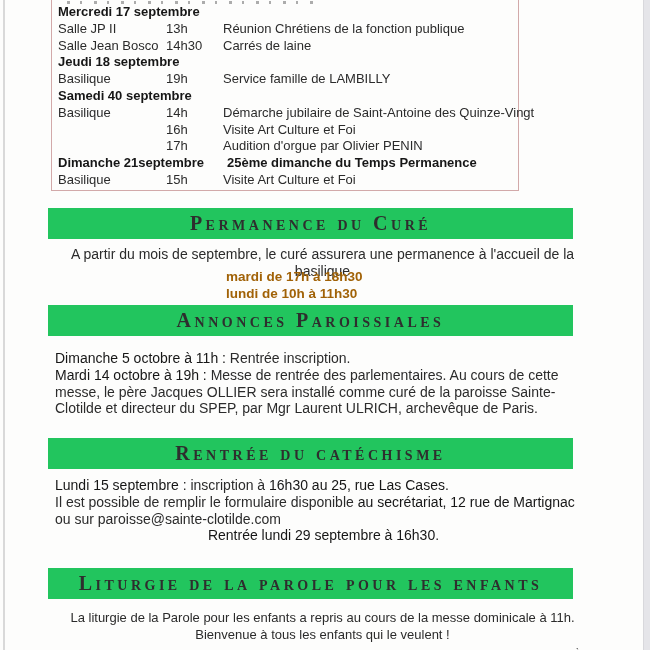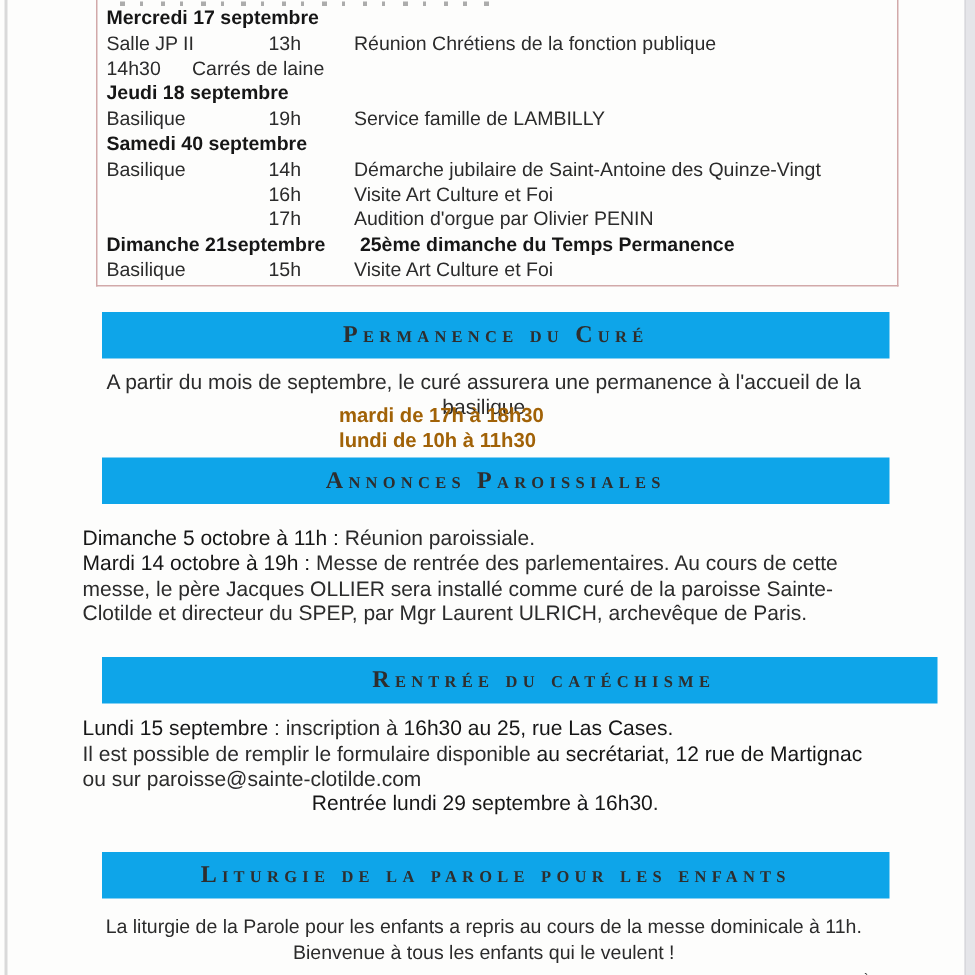--- a/index.html
+++ b/index.html
@@ -9,47 +9,47 @@
     background:#fdfdfc;
     overflow:hidden;
     font-family:"Liberation Sans", sans-serif;
     color:#2b2b2b;
   }
   .edge-left{position:absolute;left:3px;top:0;bottom:0;width:2px;background:#d9d9d9;}
   .edge-right{position:absolute;right:0;top:0;bottom:0;width:6px;background:#e5e5e9;border-left:1px solid #d8d8dc;}
 
   
   .schedule-table{
-    position:absolute;left:64px;top:0;width:535px;height:191px;
+    position:absolute;left:51px;top:0;width:468px;height:191px;
     border:1px solid #d2a9a9;border-top:none;
     box-sizing:border-box;
     padding-top:4px;
     font-size:13px;line-height:16.8px;
   }
   .remnant{
     position:absolute;top:1px;left:15px;width:250px;height:3px;
     background:repeating-linear-gradient(90deg,#6a6a6a 0 3px,transparent 3px 13px,#6a6a6a 13px 15px,transparent 15px 27px);
     opacity:.55;
   }
   .trow{display:flex;padding-left:6px;white-space:nowrap;}
   .daterow{font-weight:bold;color:#161616;}
   .cell-location{width:108px;flex:none;}
   .cell-time{width:57px;flex:none;}
   .cell-description{flex:1;}
   .date-note{margin-left:23px;}
 
   
   .section-bar{
-    position:absolute;left:68px;width:525px;height:31px;
-    background:#0ea5e9;
+    position:absolute;left:48px;width:525px;height:31px;
+    background:#22c55e;
     text-align:center;line-height:31px;
     font-family:"Liberation Serif", serif;
     font-variant:small-caps;
     font-weight:600;
-    font-size:16px;
+    font-size:20px;
     letter-spacing:3.5px;
     color:#2e2e2e;
   }
 
   
   .tblock{position:absolute;left:55px;width:537px;font-size:14px;line-height:16.8px;}
   .center{text-align:center;}
   .bold{font-weight:normal;color:#161616;margin-top:48px;}
   .slots{position:absolute;left:202px;font-size:13.5px;line-height:17.2px;font-weight:bold;color:#a16207;margin-left:24px;}
   sup{font-size:9px;}
@@ -67,20 +67,21 @@
     <div>
         <div class="trow daterow">
           <span class="date-label">Mercredi 17 septembre</span>
         </div>
         <div class="trow">
           <span class="cell-location">Salle JP II</span>
           <span class="cell-time">13h</span>
           <span class="cell-description">Réunion Chrétiens de la fonction publique</span>
         </div>
         <div class="trow">
+          <span class="cell-location">Salle Jean Bosco</span>
           <span class="cell-time">14h30</span>
           <span class="cell-description">Carrés de laine</span>
         </div>
         <div class="trow daterow">
           <span class="date-label">Jeudi 18 septembre</span>
         </div>
         <div class="trow">
           <span class="cell-location">Basilique</span>
           <span class="cell-time">19h</span>
           <span class="cell-description">Service famille de LAMBILLY</span>
@@ -123,25 +124,25 @@
   </div>
   <div class="slots" style="top:268px;">
     <div>mardi de 17h à 18h30</div>
     <div>lundi de 10h à 11h30</div>
   </div>
 
   <div class="section-bar" style="top:305px;">
     <span>Annonces Paroissiales</span>
   </div>
   <div class="tblock" style="top:350px;">
-    <div><span class="bold">Dimanche 5 octobre à 11h :</span><span> Réunion paroissiale.</span></div>
+    <div><span class="bold">Dimanche 5 octobre à 11h :</span><span> Rentrée inscription.</span></div>
     <div><span class="bold">Mardi 14 octobre à 19h :</span><span> Messe de rentrée des parlementaires. Au cours de cette messe, le père Jacques OLLIER sera installé comme curé de la paroisse Sainte-Clotilde et directeur du SPEP, par Mgr Laurent ULRICH, archevêque de Paris.</span></div>
   </div>
 
-  <div class="section-bar" style="top:438px;padding-left:32px;">
+  <div class="section-bar" style="top:438px;">
     <span>Rentrée du catéchisme</span>
   </div>
   <div class="tblock" style="top:477px;">
     <div><span class="bold">Lundi 15 septembre</span><span> : inscription à </span><span class="bold">16h30 au 25, rue Las Cases.</span></div>
     <div><span>Il est possible de remplir le formulaire disponible </span><span class="bold">au secrétariat, 12 rue de Martignac</span></div>
     <div><span>ou sur paroisse@sainte-clotilde.com</span></div>
     <div class="center"><span class="bold">Rentrée lundi 29 septembre à 16h30</span><span>.</span></div>
   </div>
 
   <div class="section-bar" style="top:568px;">

